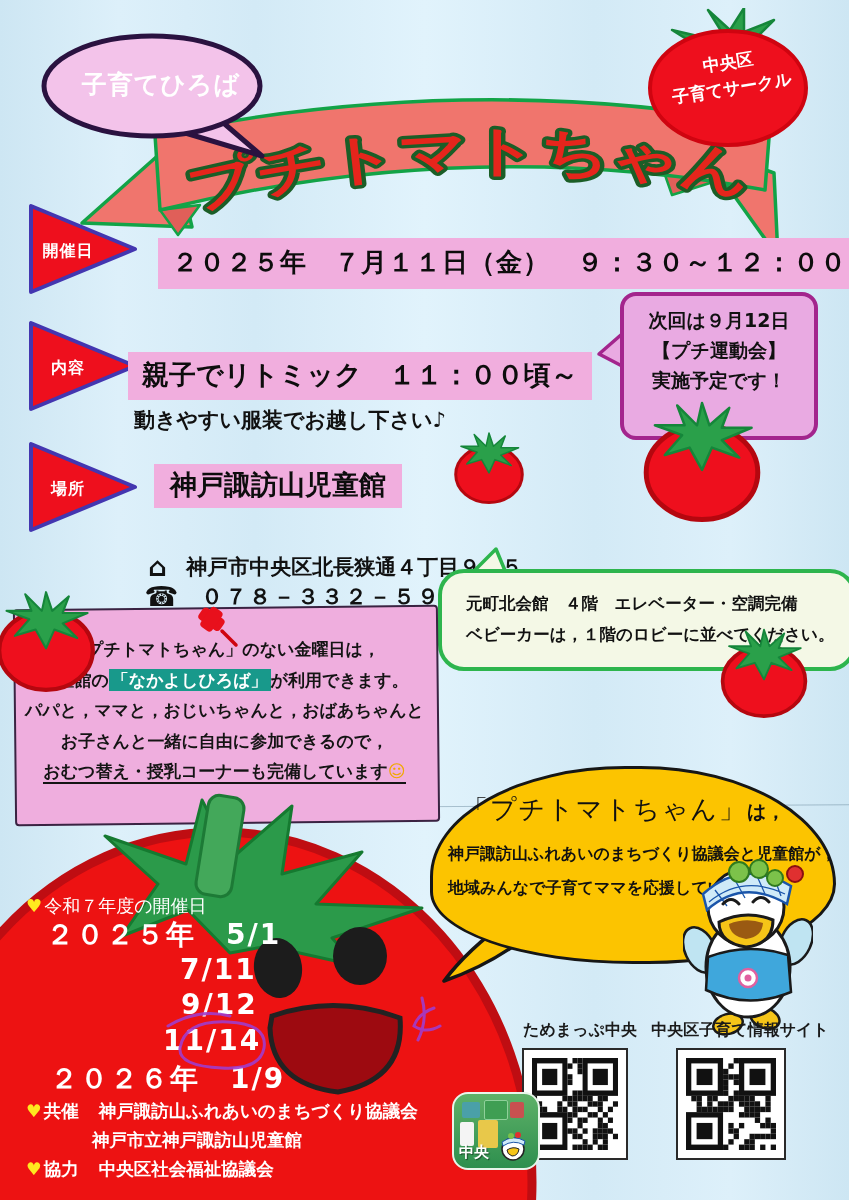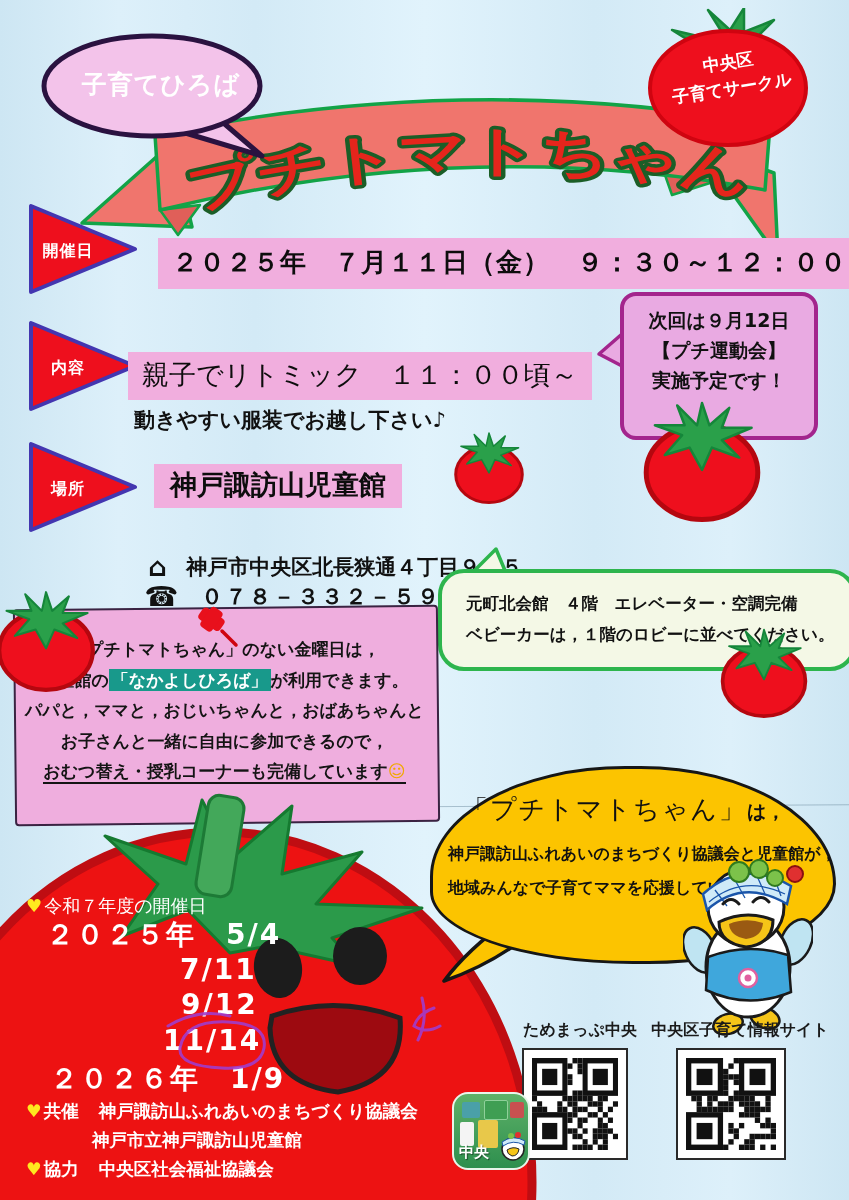--- a/index.html
+++ b/index.html
@@ -11,21 +11,21 @@
 
   
   .corner-bubble-text{left:80px;top:68px;width:160px;color:#fff;font-size:25px;font-weight:bold;letter-spacing:1px;text-align:right;}
   .badge-text{left:660px;top:50px;width:140px;color:#fff;font-weight:bold;font-size:17px;line-height:1.5;text-align:center;transform:rotate(-9deg);}
 
   
   .tri{width:112px;height:92px;}
   .tri-label{position:absolute;left:4px;top:50%;transform:translateY(-50%);width:72px;text-align:center;color:#fff;font-weight:bold;font-size:16px;letter-spacing:1px;}
   .hl{background:#f1aede;}
   .row-date{left:158px;top:238px;font-size:26px;font-weight:bold;color:#0d0d0d;padding:7px 14px 9px;letter-spacing:1px;}
-  .row-prog{left:128px;top:352px;font-size:27px;font-weight:normal;color:#0d0d0d;padding:5px 14px 7px;}
+  .row-prog{left:128px;top:352px;font-size:27px;font-weight:bold;color:#0d0d0d;padding:5px 14px 7px;}
   .row-prog-note{left:134px;top:406px;font-size:21px;font-weight:bold;color:#111;}
   .next-bubble{left:620px;top:292px;width:198px;height:148px;background:#e9aae2;border:4px solid #a3258d;border-radius:16px;
     text-align:center;font-size:19px;font-weight:bold;color:#111;line-height:1.58;padding-top:9px;box-sizing:border-box;}
   .place-name{left:154px;top:464px;font-size:27px;font-weight:bold;color:#0d0d0d;padding:3px 16px 5px;}
   .place-detail{left:116px;top:510px;font-size:22px;font-weight:bold;color:#0d0d0d;}
   .addr-line{left:150px;top:553px;font-size:21px;font-weight:bold;color:#111;}
   .phone-line{left:148px;top:582px;font-size:22px;font-weight:bold;color:#111;letter-spacing:2px;}
   .addr-line .ic,.phone-line .ic{display:inline-block;margin-right:14px;transform:scale(1.25);}
 
   
@@ -51,21 +51,21 @@
   
   .sched-head{left:26px;top:894px;font-size:18px;font-weight:normal;color:#fff;}
   .sched{color:#fff;font-weight:bold;font-size:28px;letter-spacing:2px;}
   .heart{color:#ffe91f;margin-right:2px;}
   .cred{color:#fff;font-weight:bold;font-size:17.5px;}
   .cred .gap{display:inline-block;width:20px;}
 
   
   .qr-label{top:1020px;text-align:center;font-size:16px;font-weight:600;color:#1a1a1a;}
   .qr-box{top:1048px;background:#fff;border:2px solid #2a2a2a;box-sizing:border-box;padding:8px;}
-  .app-icon{left:452px;top:1092px;width:78px;height:78px;border-radius:16px;background:linear-gradient(#5eb168,#2e8f4e);border:2px solid #e8f5ea;box-sizing:border-box;}
+  .app-icon{left:452px;top:1092px;width:88px;height:78px;border-radius:16px;background:linear-gradient(#5eb168,#2e8f4e);border:2px solid #e8f5ea;box-sizing:border-box;}
   .app-icon .tile{position:absolute;border-radius:2px;}
   .app-icon .label{position:absolute;left:5px;bottom:6px;color:#fff;font-size:15px;font-weight:bold;text-shadow:1px 1px 1px rgba(0,0,0,.5);}
   .crease{left:86px;top:806px;width:763px;height:0;border-top:1.5px solid rgba(100,130,150,.45);transform:rotate(-.25deg);}
 </style>
 </head>
 <body>
 
 <div class="page">
 
   <svg width="0" height="0" style="position:absolute">
@@ -187,21 +187,21 @@
   <svg class="abs" style="left:-100px;top:788px" width="660" height="412" viewBox="0 0 660 412">
     <ellipse cx="320" cy="394" rx="312" ry="350" fill="#ed1212" stroke="#bf0d12" stroke-width="9"></ellipse>
     <path d="M330,165 L288,122 L222,148 L258,96 L205,48 L286,76 L302,12 L332,70 L392,18 L382,86 L462,64 L416,116 L522,120 L432,150 L458,178 L368,158 Z" fill="#2b9a4a" stroke="#157a30" stroke-width="3" stroke-linejoin="round"></path>
     <rect x="302" y="8" width="36" height="100" rx="11" transform="rotate(9 320 58)" fill="#43a85a" stroke="#1d7a36" stroke-width="3"></rect>
     <ellipse cx="378" cy="180" rx="24" ry="30" fill="#1c1c1c" transform="rotate(-8 378 180)"></ellipse>
     <ellipse cx="460" cy="168" rx="27" ry="29" fill="#1c1c1c"></ellipse>
     <path d="M372,228 Q436,206 500,230 Q505,292 438,304 Q372,296 370,240 Z" fill="#9d0a10" stroke="#222" stroke-width="5"></path>
   </svg>
 
   <div class="abs sched-head"><span class="heart">♥</span><span>令和７年度の開催日</span></div>
-  <div class="abs sched nw" style="left:46px;top:916px">２０２５年　5/4</div>
+  <div class="abs sched nw" style="left:46px;top:916px">２０２５年　5/1</div>
   <div class="abs sched nw" style="left:180px;top:953px">7/11</div>
   <div class="abs sched nw" style="left:181px;top:988px">9/12</div>
   <div class="abs sched nw" style="left:163px;top:1024px">11/14</div>
   <div class="abs sched nw" style="left:50px;top:1060px">２０２６年　1/9</div>
 
   <svg class="abs" style="left:150px;top:988px" width="320" height="92" viewBox="0 0 320 92">
     <path d="M30,60 q5,-28 48,-26 q40,2 36,26 q-4,22 -42,20 q-44,-2 -42,-20 M18,38 q30,-18 62,-10" fill="none" stroke="#a03ccc" stroke-width="3" stroke-linecap="round" opacity=".9"></path>
     <path d="M284,20 q-16,6 -20,18 q12,8 26,0 M272,10 q6,22 -4,42" fill="none" stroke="#a03ccc" stroke-width="3" stroke-linecap="round" opacity=".9"></path>
   </svg>
 

